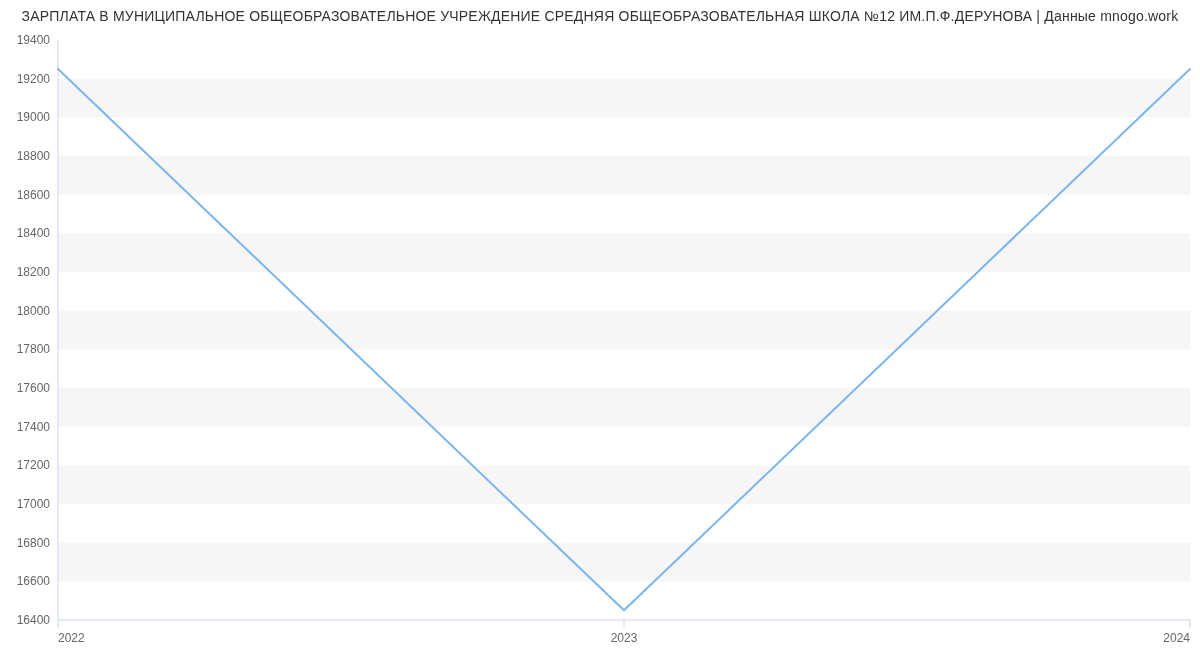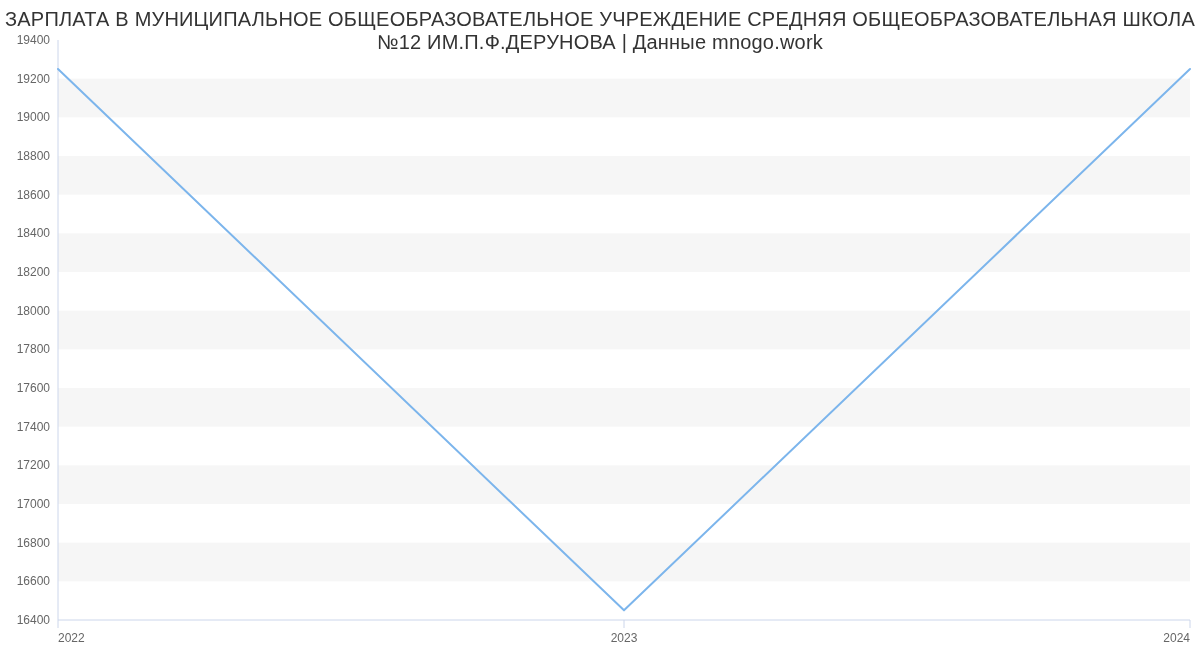--- a/index.html
+++ b/index.html
@@ -16,21 +16,21 @@
     position: relative;
     width: 1200px;
     height: 650px;
   }
   .title {
     position: absolute;
     top: 8px;
     left: 0;
     right: 0;
     text-align: center;
-    font-size: 20px;
+    font-size: 14px;
     color: #333333;
     letter-spacing: 0.2px;
   }
   .plot-area {
     position: absolute;
     left: 58px;
     right: 10px;
     top: 40px;
     bottom: 30px;
     border-right: 1px solid rgba(0,0,0,0);

